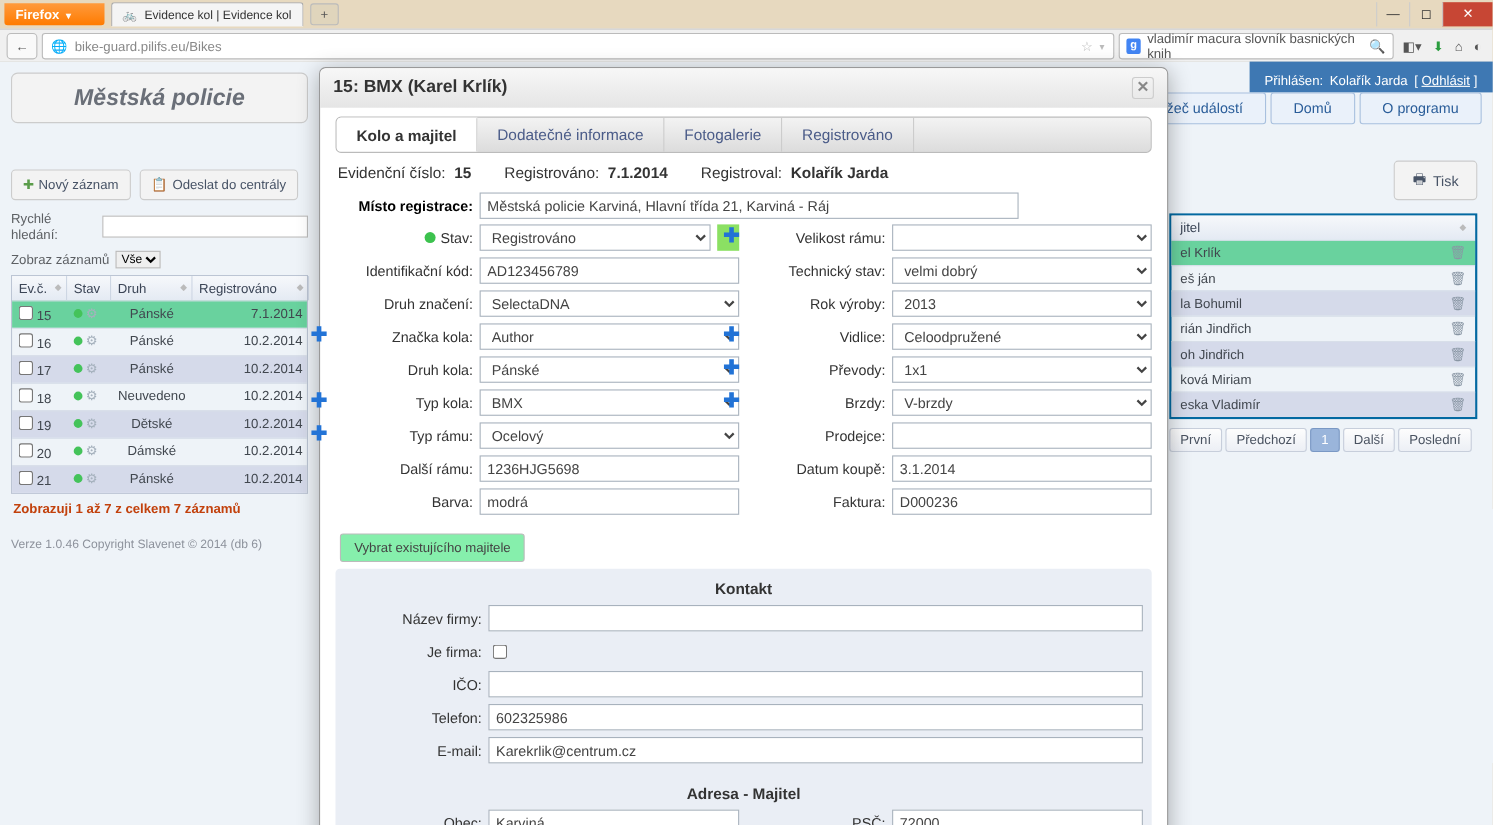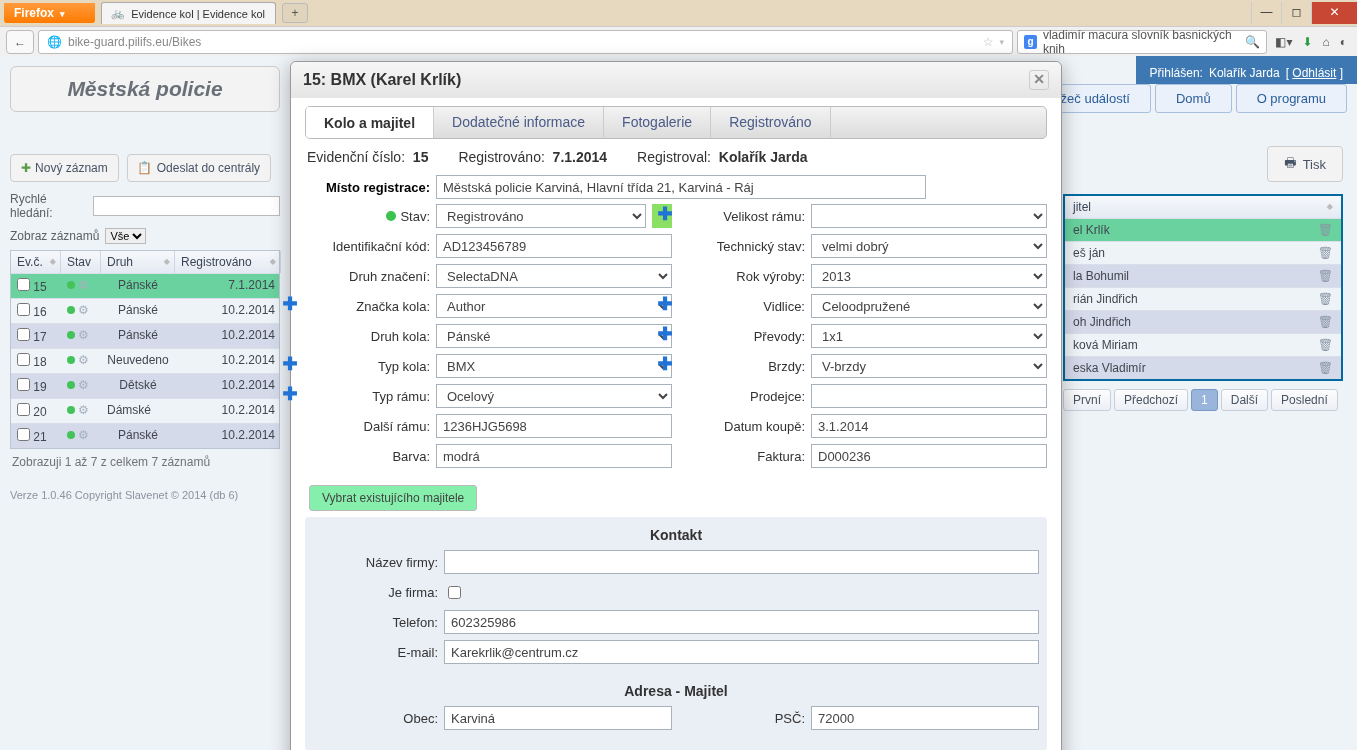--- a/index.html
+++ b/index.html
@@ -48,21 +48,21 @@
 .table { border:1px solid #bcc5d4; font-size:12px; }
 .t-head { display:grid; grid-template-columns: 50px 40px 74px 106px; background:linear-gradient(#f6f8fb,#e4eaf3); color:#3b4556;}
 .t-head > div { padding:4px 6px; border-right:1px solid #cdd6e3; position:relative;}
 .sort::after { content:"◆"; color:#bbb; font-size:8px; position:absolute; right:4px; top:6px;}
 .t-row { display:grid; grid-template-columns: 50px 40px 74px 106px; border-top:1px solid #d8dfe9;}
 .t-row > div { padding:4px 6px; color:#41474f;}
 .t-row.sel { background:#69d29e; }
 .t-row.alt { background:#d5daea; }
 .status-dot { width:8px; height:8px; border-radius:50%; background:#44c35a; display:inline-block; margin-right:3px;}
 .gear { color:#a5b1bd; }
-.t-foot { padding:6px 2px; color:#737373; }
+.t-foot { padding:6px 2px; color:#c2410c;font-weight:bold; }
 .ver { color:#8d929c; font-size:11px; margin-top:14px;}
 
 
 .right-panel { position:absolute; top:90px; right:14px; width:280px; }
 .print-btn { background:#f3f3f3; border:1px solid #ccc; border-radius:4px; padding:6px 16px; color:#475366; font-size:13px; float:right; margin-bottom:12px; cursor:pointer; display:flex; align-items:center; gap:6px;}
 .owners { clear:both; border:2px solid #0369a1;}
 .o-head { background:linear-gradient(#f6f8fb,#e4eaf3); padding:4px 8px; color:#3b4556; position:relative;}
 .o-head::after { content:"◆"; color:#bbb; font-size:8px; position:absolute; right:8px; top:6px;}
 .o-row { display:flex; justify-content:space-between; padding:4px 8px; border-top:1px solid #d8dfe9; color:#41474f;}
 .o-row.sel { background:#69d29e;}
@@ -204,21 +204,21 @@
           </div>
           <div class="t-row alt">
             <div><input type="checkbox" style=""> 19</div>
     <div><span class="status-dot"></span><span class="gear">⚙</span></div>
     <div style="text-align:center">Dětské</div>
     <div style="text-align:right">10.2.2014</div>
           </div>
           <div class="t-row">
             <div><input type="checkbox" style=""> 20</div>
     <div><span class="status-dot"></span><span class="gear">⚙</span></div>
-    <div style="">Dámské</div>
+    <div style="text-align:center">Dámské</div>
     <div style="text-align:right">10.2.2014</div>
           </div>
           <div class="t-row alt">
             <div><input type="checkbox" style=""> 21</div>
     <div><span class="status-dot"></span><span class="gear">⚙</span></div>
     <div style="text-align:center">Pánské</div>
     <div style="text-align:right">10.2.2014</div>
           </div>
         </div>
     </div>
@@ -391,20 +391,24 @@
           <div class="form-col">
             <div class="form-row">
                 <label>Název firmy:</label>
                 <input type="text" value="" style="">
               </div>
             <div class="form-row">
                 <label>Je firma:</label>
                 <input type="checkbox" style="flex: 0 1 0%; margin-right: auto; margin-left: 4px;">
               </div>
             <div class="form-row">
+                <label>IČO:</label>
+                <input type="text" value="" style="">
+              </div>
+            <div class="form-row">
                 <label>Telefon:</label>
                 <input type="text" value="602325986" style="">
               </div>
             <div class="form-row">
                 <label>E-mail:</label>
                 <input type="text" value="Karekrlik@centrum.cz" style="">
               </div>
           </div>
         </div>
         <div class="section-title">Adresa - Majitel</div>

